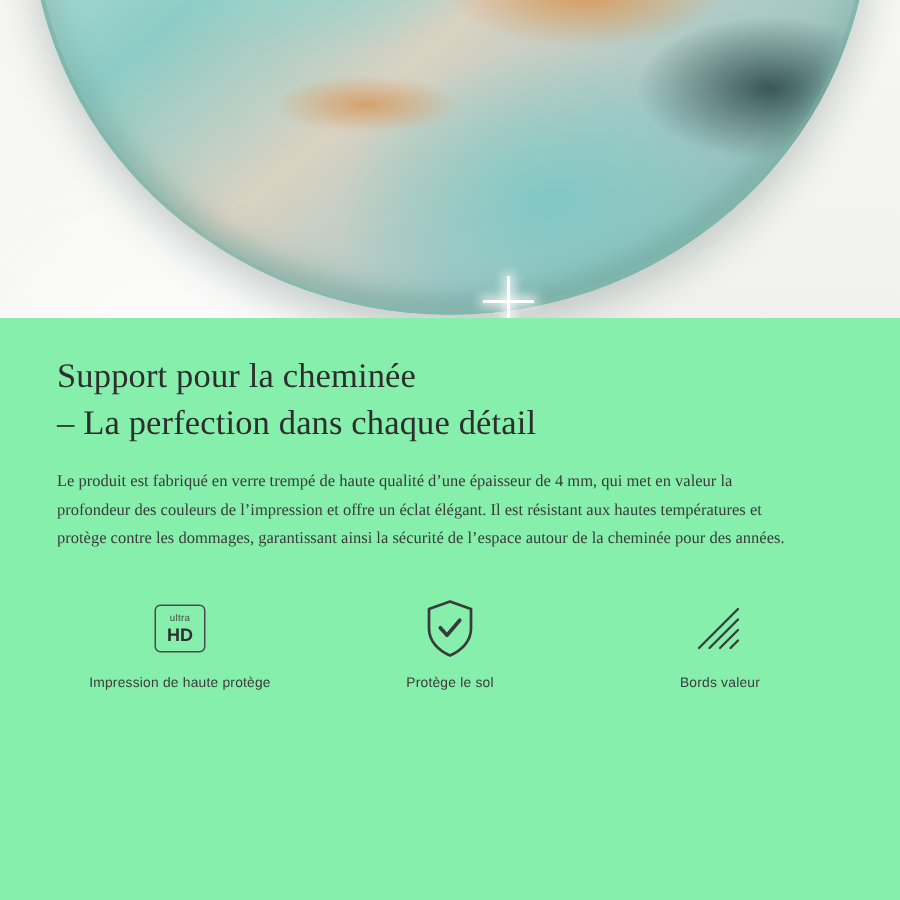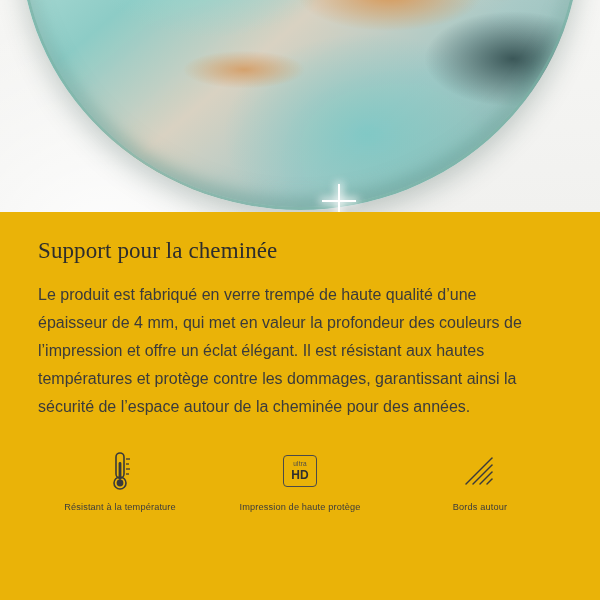--- a/index.html
+++ b/index.html
@@ -10,21 +10,21 @@
     width: 600px;
     height: 600px;
     background: #ffffff;
     font-family: "Liberation Sans", sans-serif;
     overflow: hidden;
   }
   .page {
     position: relative;
     width: 600px;
     height: 600px;
-    background: #eab308;
+    background: #86efac;
     box-sizing: border-box;
   }
 
   
   .hero {
     position: relative;
     width: 600px;
     height: 212px;
     overflow: hidden;
     background: #f2f2f0;
@@ -113,22 +113,22 @@
     line-height: 1.34;
     color: #2d2d2d;
     font-weight: 400;
     margin: 0 0 14px 0;
     letter-spacing: 0.1px;
   }
   .headline .line2 {
     display: block;
   }
   .body-copy {
-    font-family: Liberation Sans, sans-serif;
-    font-size: 16px;
+    font-family: Liberation Serif, serif;
+    font-size: 11px;
     line-height: 1.75;
     color: #3b3b3b;
     margin: 0;
     max-width: 500px;
   }
 
   
   .features {
     display: grid;
     grid-template-columns: repeat(3, 1fr);
@@ -190,61 +190,56 @@
       <div class="glass-art"></div>
       <div class="glass-sheen"></div>
       <div class="glass-edge"></div>
     </div>
     <div class="sparkle"></div>
   </div>
 
   <div class="content">
     <h1 class="headline">
       <span>Support pour la cheminée</span>
+      <span class="line2">– La perfection dans chaque détail</span>
     </h1>
     <p class="body-copy">Le produit est fabriqué en verre trempé de haute qualité d’une épaisseur de 4 mm, qui met en valeur la profondeur des couleurs de l’impression et offre un éclat élégant. Il est résistant aux hautes températures et protège contre les dommages, garantissant ainsi la sécurité de l’espace autour de la cheminée pour des années.</p>
   </div>
 
   <div class="features">
 
-    <div class="feature">
-      <div class="feature-icon">
-        <svg width="26" height="42" viewBox="0 0 26 42">
-          <rect x="9" y="3" width="8" height="25" rx="4" fill="none" stroke="#3a3a3a" stroke-width="1.6"></rect>
-          <circle cx="13" cy="33" r="6" fill="none" stroke="#3a3a3a" stroke-width="1.6"></circle>
-          <rect x="11.6" y="12" width="2.8" height="18" rx="1.4" fill="#3a3a3a"></rect>
-          <circle cx="13" cy="33" r="3.4" fill="#3a3a3a"></circle>
-          <line x1="19" y1="9" x2="23" y2="9" stroke="#3a3a3a" stroke-width="1.3"></line>
-          <line x1="19" y1="14" x2="22" y2="14" stroke="#3a3a3a" stroke-width="1.3"></line>
-          <line x1="19" y1="19" x2="23" y2="19" stroke="#3a3a3a" stroke-width="1.3"></line>
-          <line x1="19" y1="24" x2="22" y2="24" stroke="#3a3a3a" stroke-width="1.3"></line>
-        </svg>
-      </div>
-      <div class="feature-label">Résistant à la température</div>
-    </div>
 
     <div class="feature">
       <div class="feature-icon">
         <div class="hd-badge">
           <span class="u">ultra</span>
           <span class="hd">HD</span>
         </div>
       </div>
       <div class="feature-label">Impression de haute protège</div>
     </div>
 
+    <div class="feature">
+      <div class="feature-icon">
+        <svg width="34" height="40" viewBox="0 0 34 40">
+          <path d="M17 2 L31 7 V20 C31 29 24 35 17 38 C10 35 3 29 3 20 V7 Z" fill="none" stroke="#3a3a3a" stroke-width="1.8" stroke-linejoin="round"></path>
+          <path d="M10.5 19.5 L15 24.5 L23.5 14.5" fill="none" stroke="#3a3a3a" stroke-width="2.4" stroke-linecap="round" stroke-linejoin="round"></path>
+        </svg>
+      </div>
+      <div class="feature-label">Protège le sol</div>
+    </div>
 
 
     <div class="feature">
       <div class="feature-icon">
         <svg width="36" height="34" viewBox="0 0 36 34">
           <path d="M4 30 L30 4" stroke="#3a3a3a" stroke-width="1.5" stroke-linecap="round"></path>
           <path d="M11 30 L30 11" stroke="#3a3a3a" stroke-width="1.5" stroke-linecap="round"></path>
           <path d="M18 30 L30 18" stroke="#3a3a3a" stroke-width="1.5" stroke-linecap="round"></path>
           <path d="M25 30 L30 25" stroke="#3a3a3a" stroke-width="1.5" stroke-linecap="round"></path>
         </svg>
       </div>
-      <div class="feature-label">Bords autour</div>
+      <div class="feature-label">Bords valeur</div>
     </div>
 
 
   </div>
 </div>
 
 </body></html>

